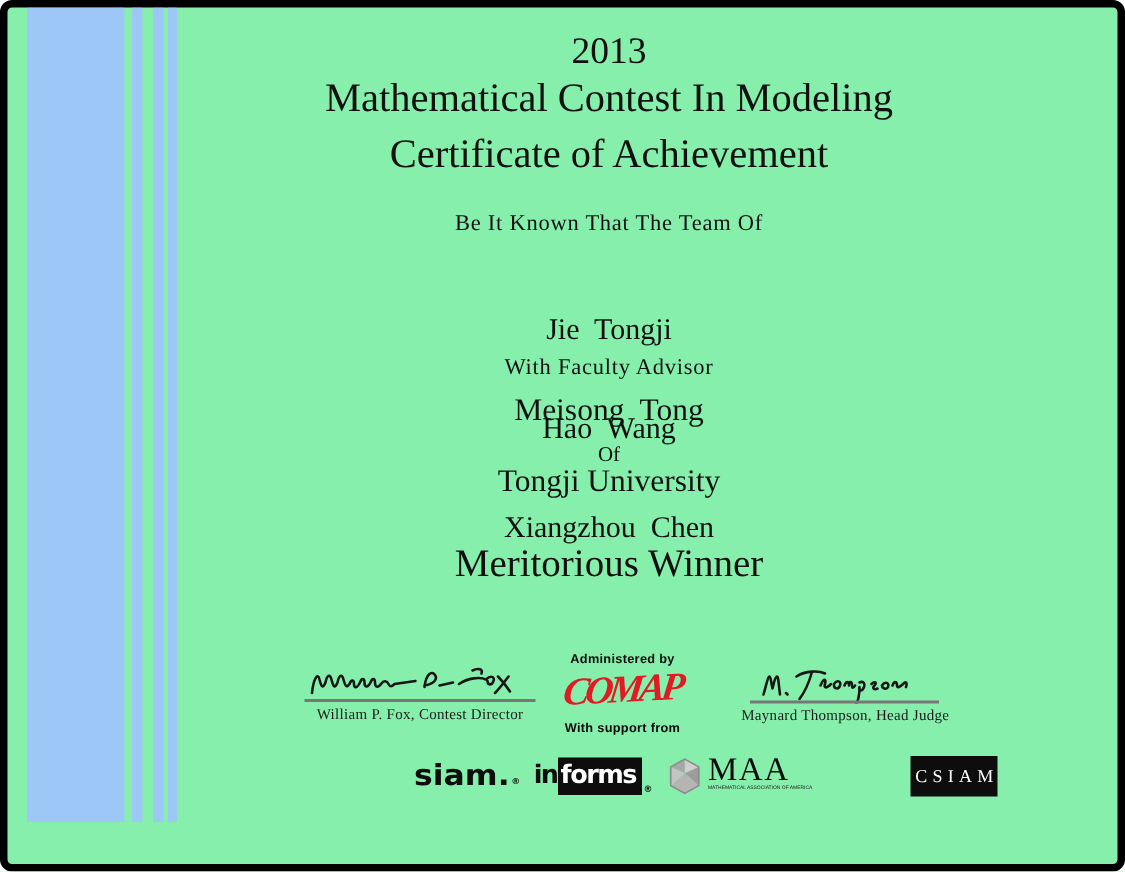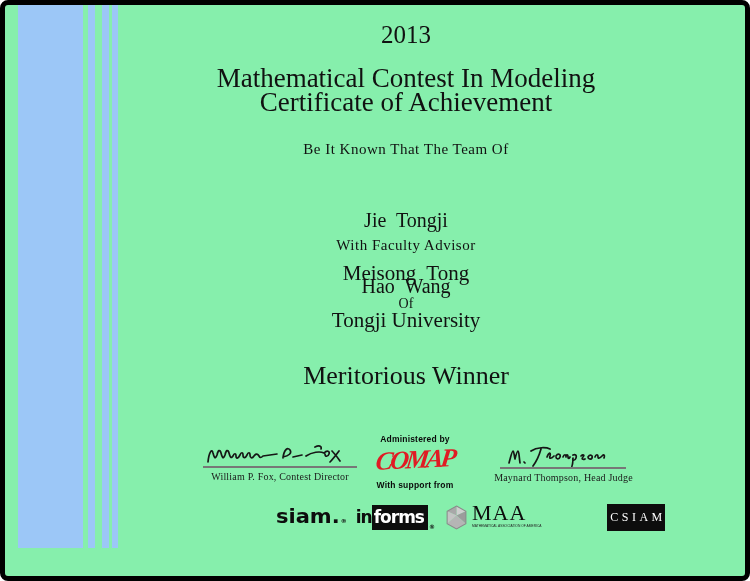--- a/index.html
+++ b/index.html
@@ -18,21 +18,21 @@
   .stripe{position:absolute;top:0;height:543px;background:var(--stripe-blue);}
   .stripe.thick{left:13px;width:65px;}
   .stripe.t1{left:83px;width:7px;}
   .stripe.t2{left:97px;width:7px;}
   .stripe.t3{left:107px;width:6px;}
 
   
   .content{position:absolute;left:57px;top:0;width:688px;height:100%;}
   .content>div{position:absolute;left:0;right:0;text-align:center;line-height:1.1;}
   .year{top:16px;font-size:25px;}
-  .title{top:46px;font-size:27px;margin-top:13px;}
+  .title{top:46px;font-size:27px;}
   .subtitle{top:83px;font-size:27px;}
   .small-line{font-size:15px;letter-spacing:.5px;}
   .team-intro{top:136px;}
   .team-list{top:160px;font-size:20px;line-height:22px;white-space:pre;}
   .advisor-intro{top:232px;}
   .advisor-name{top:257px;font-size:21px;white-space:pre;}
   .of-label{top:291px;font-size:14px;}
   .institution{top:304px;font-size:21px;}
   .designation-intro{top:341px;}
   .designation{top:357px;font-size:26px;}
@@ -87,20 +87,21 @@
   <div class="stripe t3"></div>
 
   <div class="content">
     <div class="year">2013</div>
     <div class="title">Mathematical Contest In Modeling</div>
     <div class="subtitle">Certificate of Achievement</div>
     <div class="small-line team-intro">Be It Known That The Team Of</div>
     <div class="team-list">
       <div>Jie  Tongji</div>
       <div>Hao  Wang</div>
+      <div>Xiangzhou  Chen</div>
     </div>
     <div class="small-line advisor-intro">With Faculty Advisor</div>
     <div class="advisor-name">Meisong  Tong</div>
     <div class="of-label">Of</div>
     <div class="institution">Tongji University</div>
     <div class="designation">Meritorious Winner</div>
   </div>
 
   <svg class="sig-svg fox-svg" viewBox="0 0 150 27" aria-hidden="true">
     <path d="M5 20 C6 10 9 6 10 11 C11 15 12 18 14 13 C15 8 17 7 18 11 C19 15 20 18 22 13 C23 8 25 7 26 11 C27 15 28 17 30 14 C31 11 33 11 33 14 C33 17 35 17 37 13 C38 10 40 10 40 13 C40 16 42 17 44 13 C45 10 47 10 47 13 C47 16 49 17 51 14 C53 11 55 12 56 14 C57 16 58 16 60 14 L74 12 M80 16 C81 7 85 5 87 8 C89 11 86 14 80 15 M90 15 L99 13 M112 5 C116 3 119 4 118 7 M103 14 C109 10 117 9 121 11 M121 11 C124 8 127 9 126 12 C125 15 122 15 122 12 M129 9 C132 12 135 16 137 19 M136 9 C133 13 130 17 127 20"></path>

